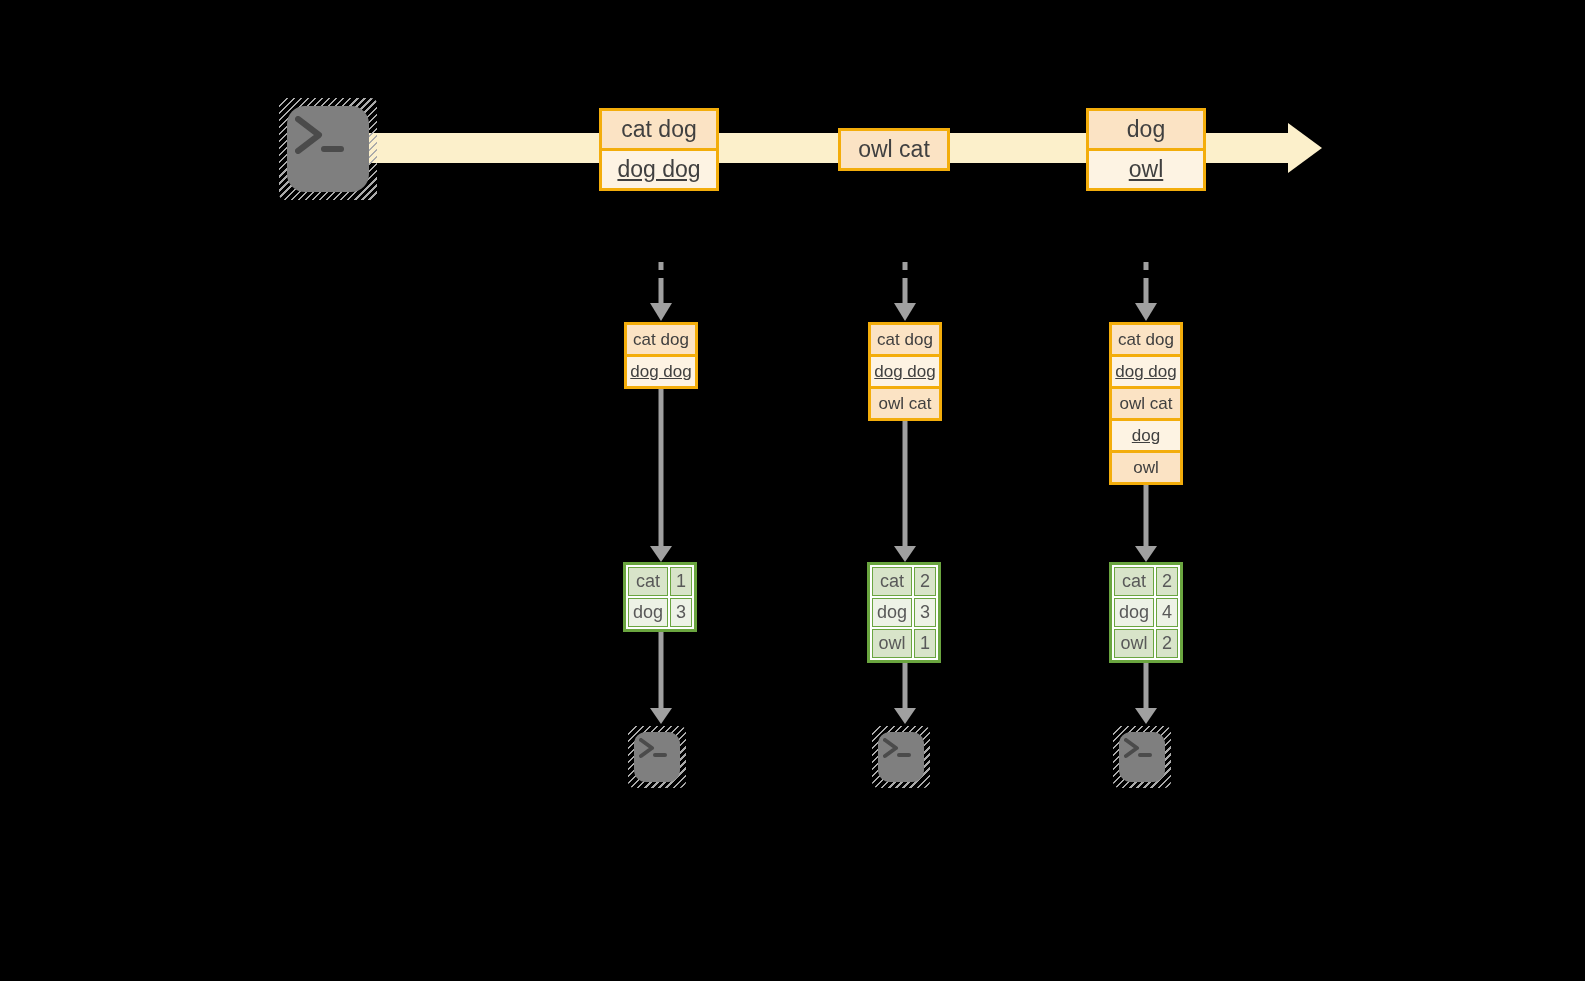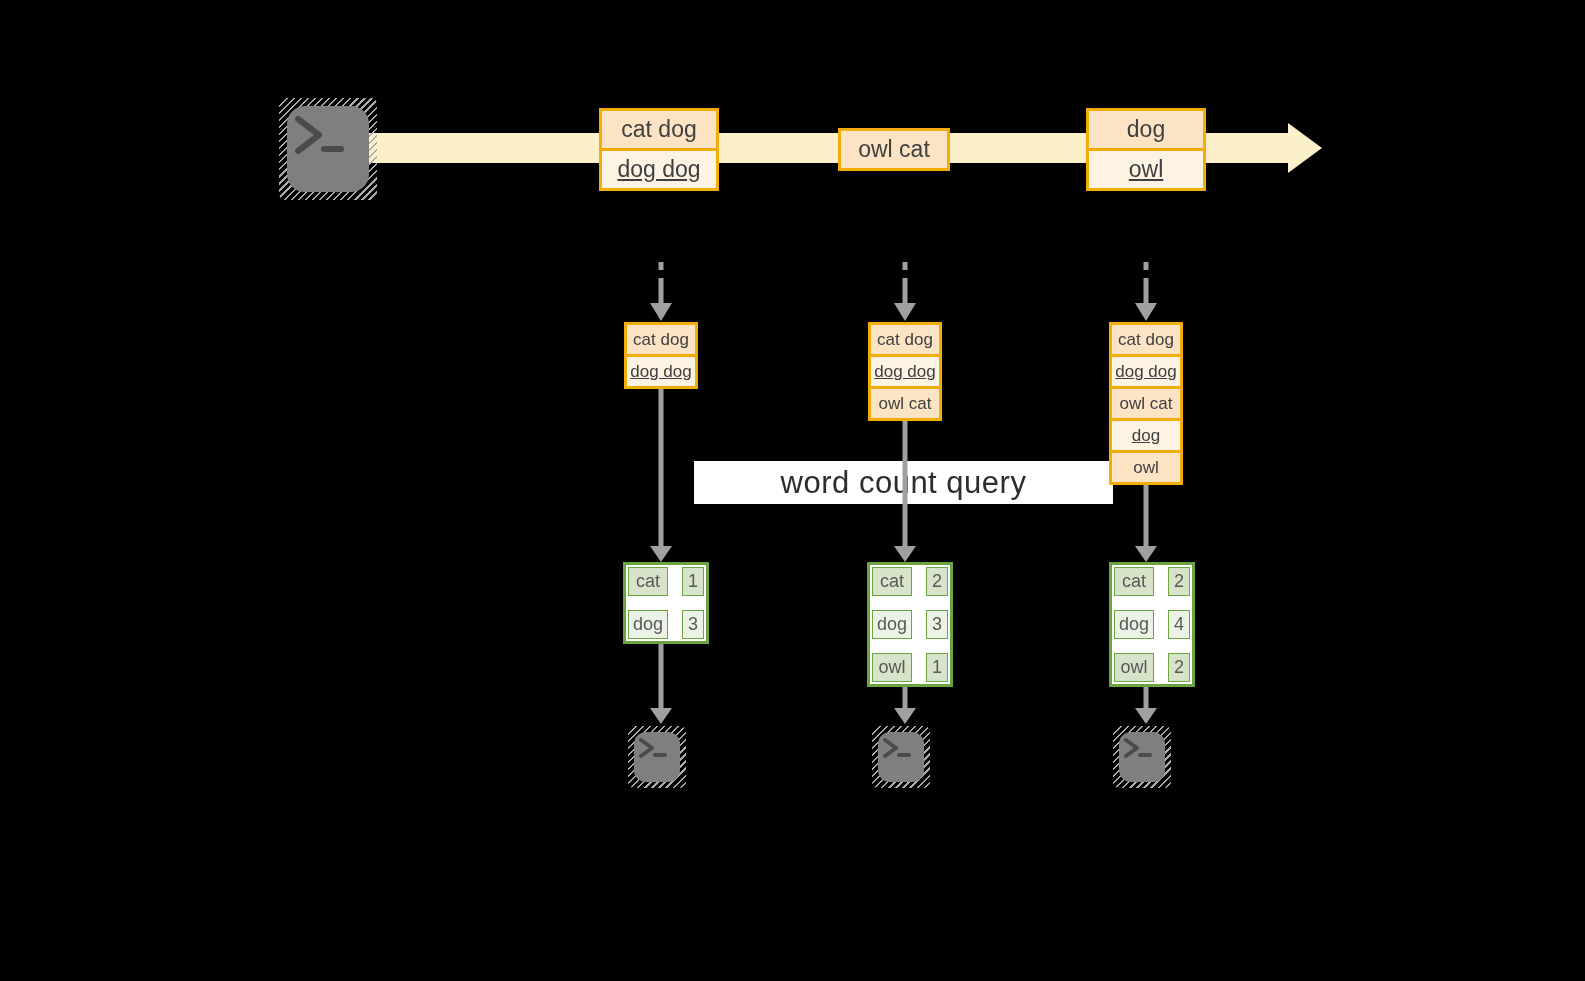--- a/index.html
+++ b/index.html
@@ -27,21 +27,21 @@
   .orow{display:flex;align-items:center;justify-content:center;color:var(--ink);}
   .obox .orow{border-top:3px solid var(--orange);}
   .obox .orow:first-child{border-top:none;}
   .big .orow{height:37px;font-size:23px;}
   .stack .orow{height:29px;font-size:17px;}
   .dark{background:var(--peach-dark);}
   .light{background:var(--peach-light);text-decoration:underline;}
 
   
   .gtable{position:absolute;box-sizing:border-box;z-index:4;background:#fff;
-    border:3px solid var(--green);padding:2px;display:grid;grid-template-columns:40px 22px;gap:14px;}
+    border:3px solid var(--green);padding:2px;display:grid;grid-template-columns:40px 22px;gap:2px;}
   .gcell{box-sizing:border-box;height:29px;display:flex;align-items:center;justify-content:center;
     border:1px solid var(--green);font-size:18px;color:var(--gink);}
   .gdark{background:var(--green-dark);}
   .glight{background:var(--green-light);}
 
   
   .term{position:absolute;z-index:4;}
   .term .hatch{position:absolute;border-radius:6px;
     background:repeating-linear-gradient(135deg,#ABABAB 0 1.6px,transparent 1.6px 5px);}
   .term .body{position:absolute;background:var(--term);}
@@ -55,23 +55,20 @@
 </head>
 <body>
 
 <div id="canvas">
 
   <svg class="layer" width="1585" height="981" style="z-index:1">
     <rect x="360" y="133" width="928" height="30" fill="var(--band)"></rect>
     <polygon points="1288,123 1288,173 1322,148" fill="var(--band)"></polygon>
   </svg>
 
-  <div class="banner">
-    <span>word count query</span>
-  </div>
 
   <svg class="layer" width="1585" height="981" style="z-index:3">
 
     <g stroke="var(--arrow)" stroke-width="5" fill="var(--arrow)">
       <line x1="661" y1="262" x2="661" y2="303" stroke-dasharray="8 8 26"></line>
       <polygon points="650,303 672,303 661,321" stroke="none"></polygon>
       <line x1="905" y1="262" x2="905" y2="303" stroke-dasharray="8 8 26"></line>
       <polygon points="894,303 916,303 905,321" stroke="none"></polygon>
       <line x1="1146" y1="262" x2="1146" y2="303" stroke-dasharray="8 8 26"></line>
       <polygon points="1135,303 1157,303 1146,321" stroke="none"></polygon>

